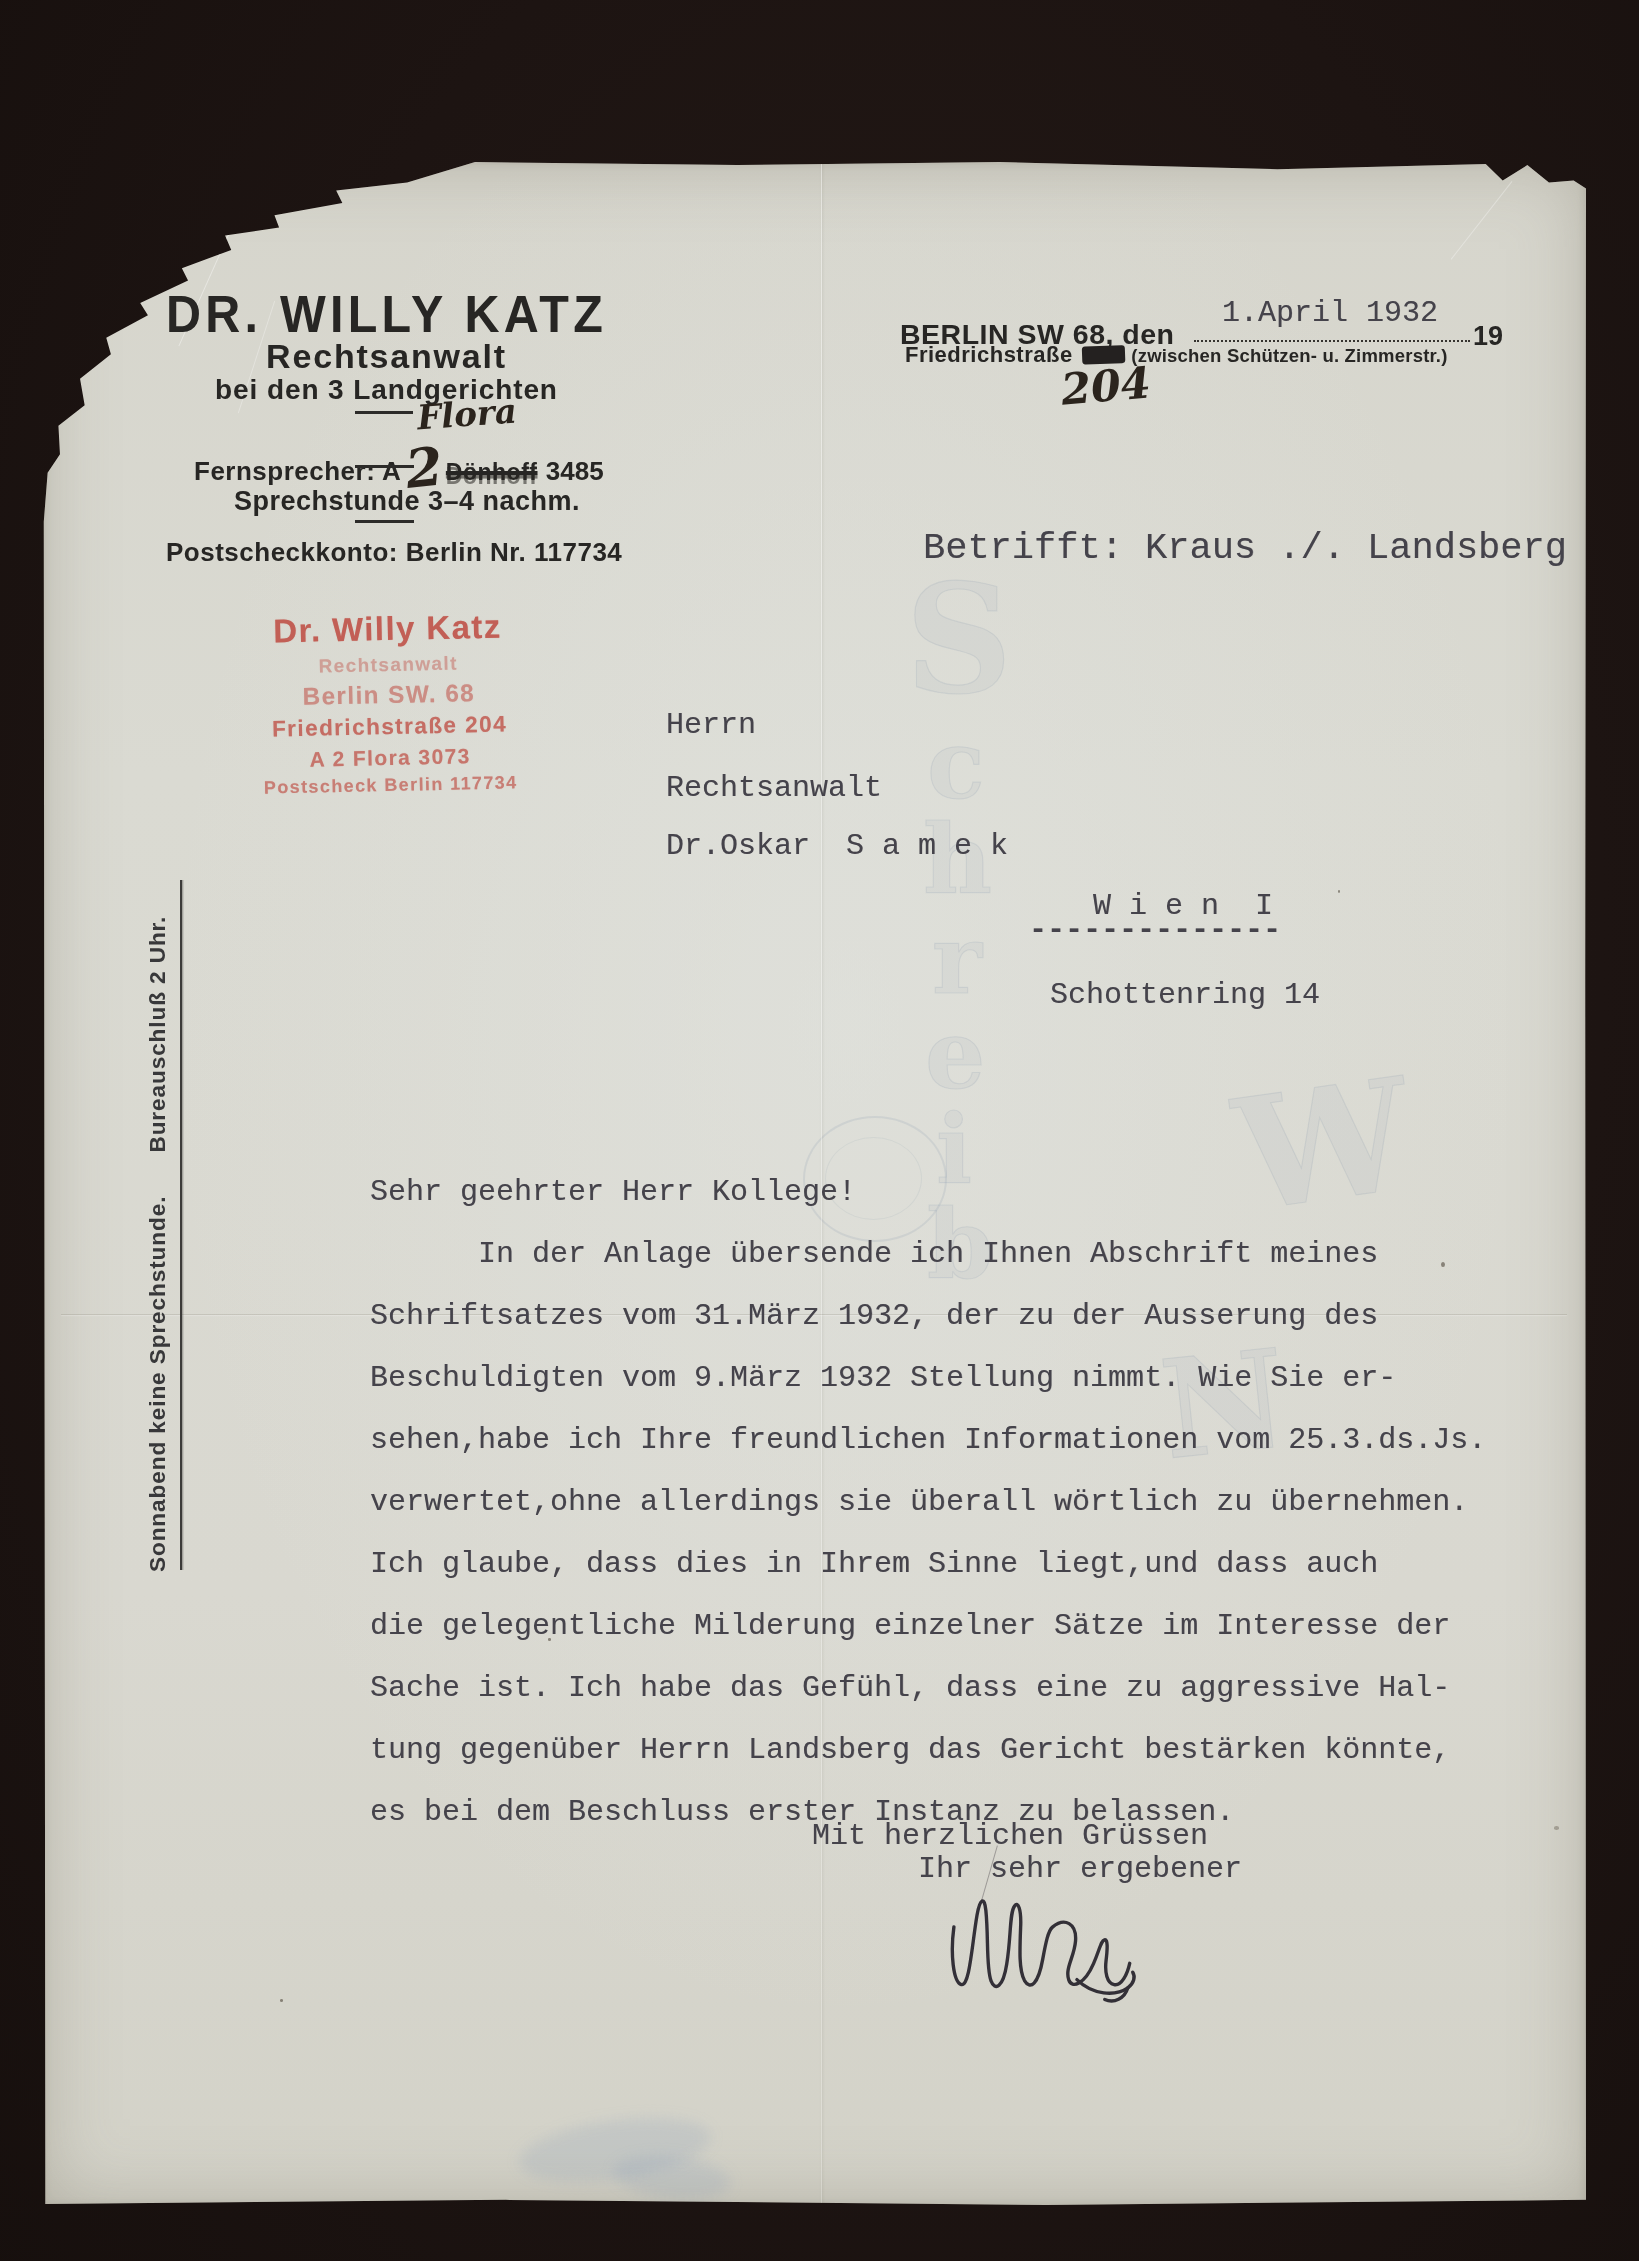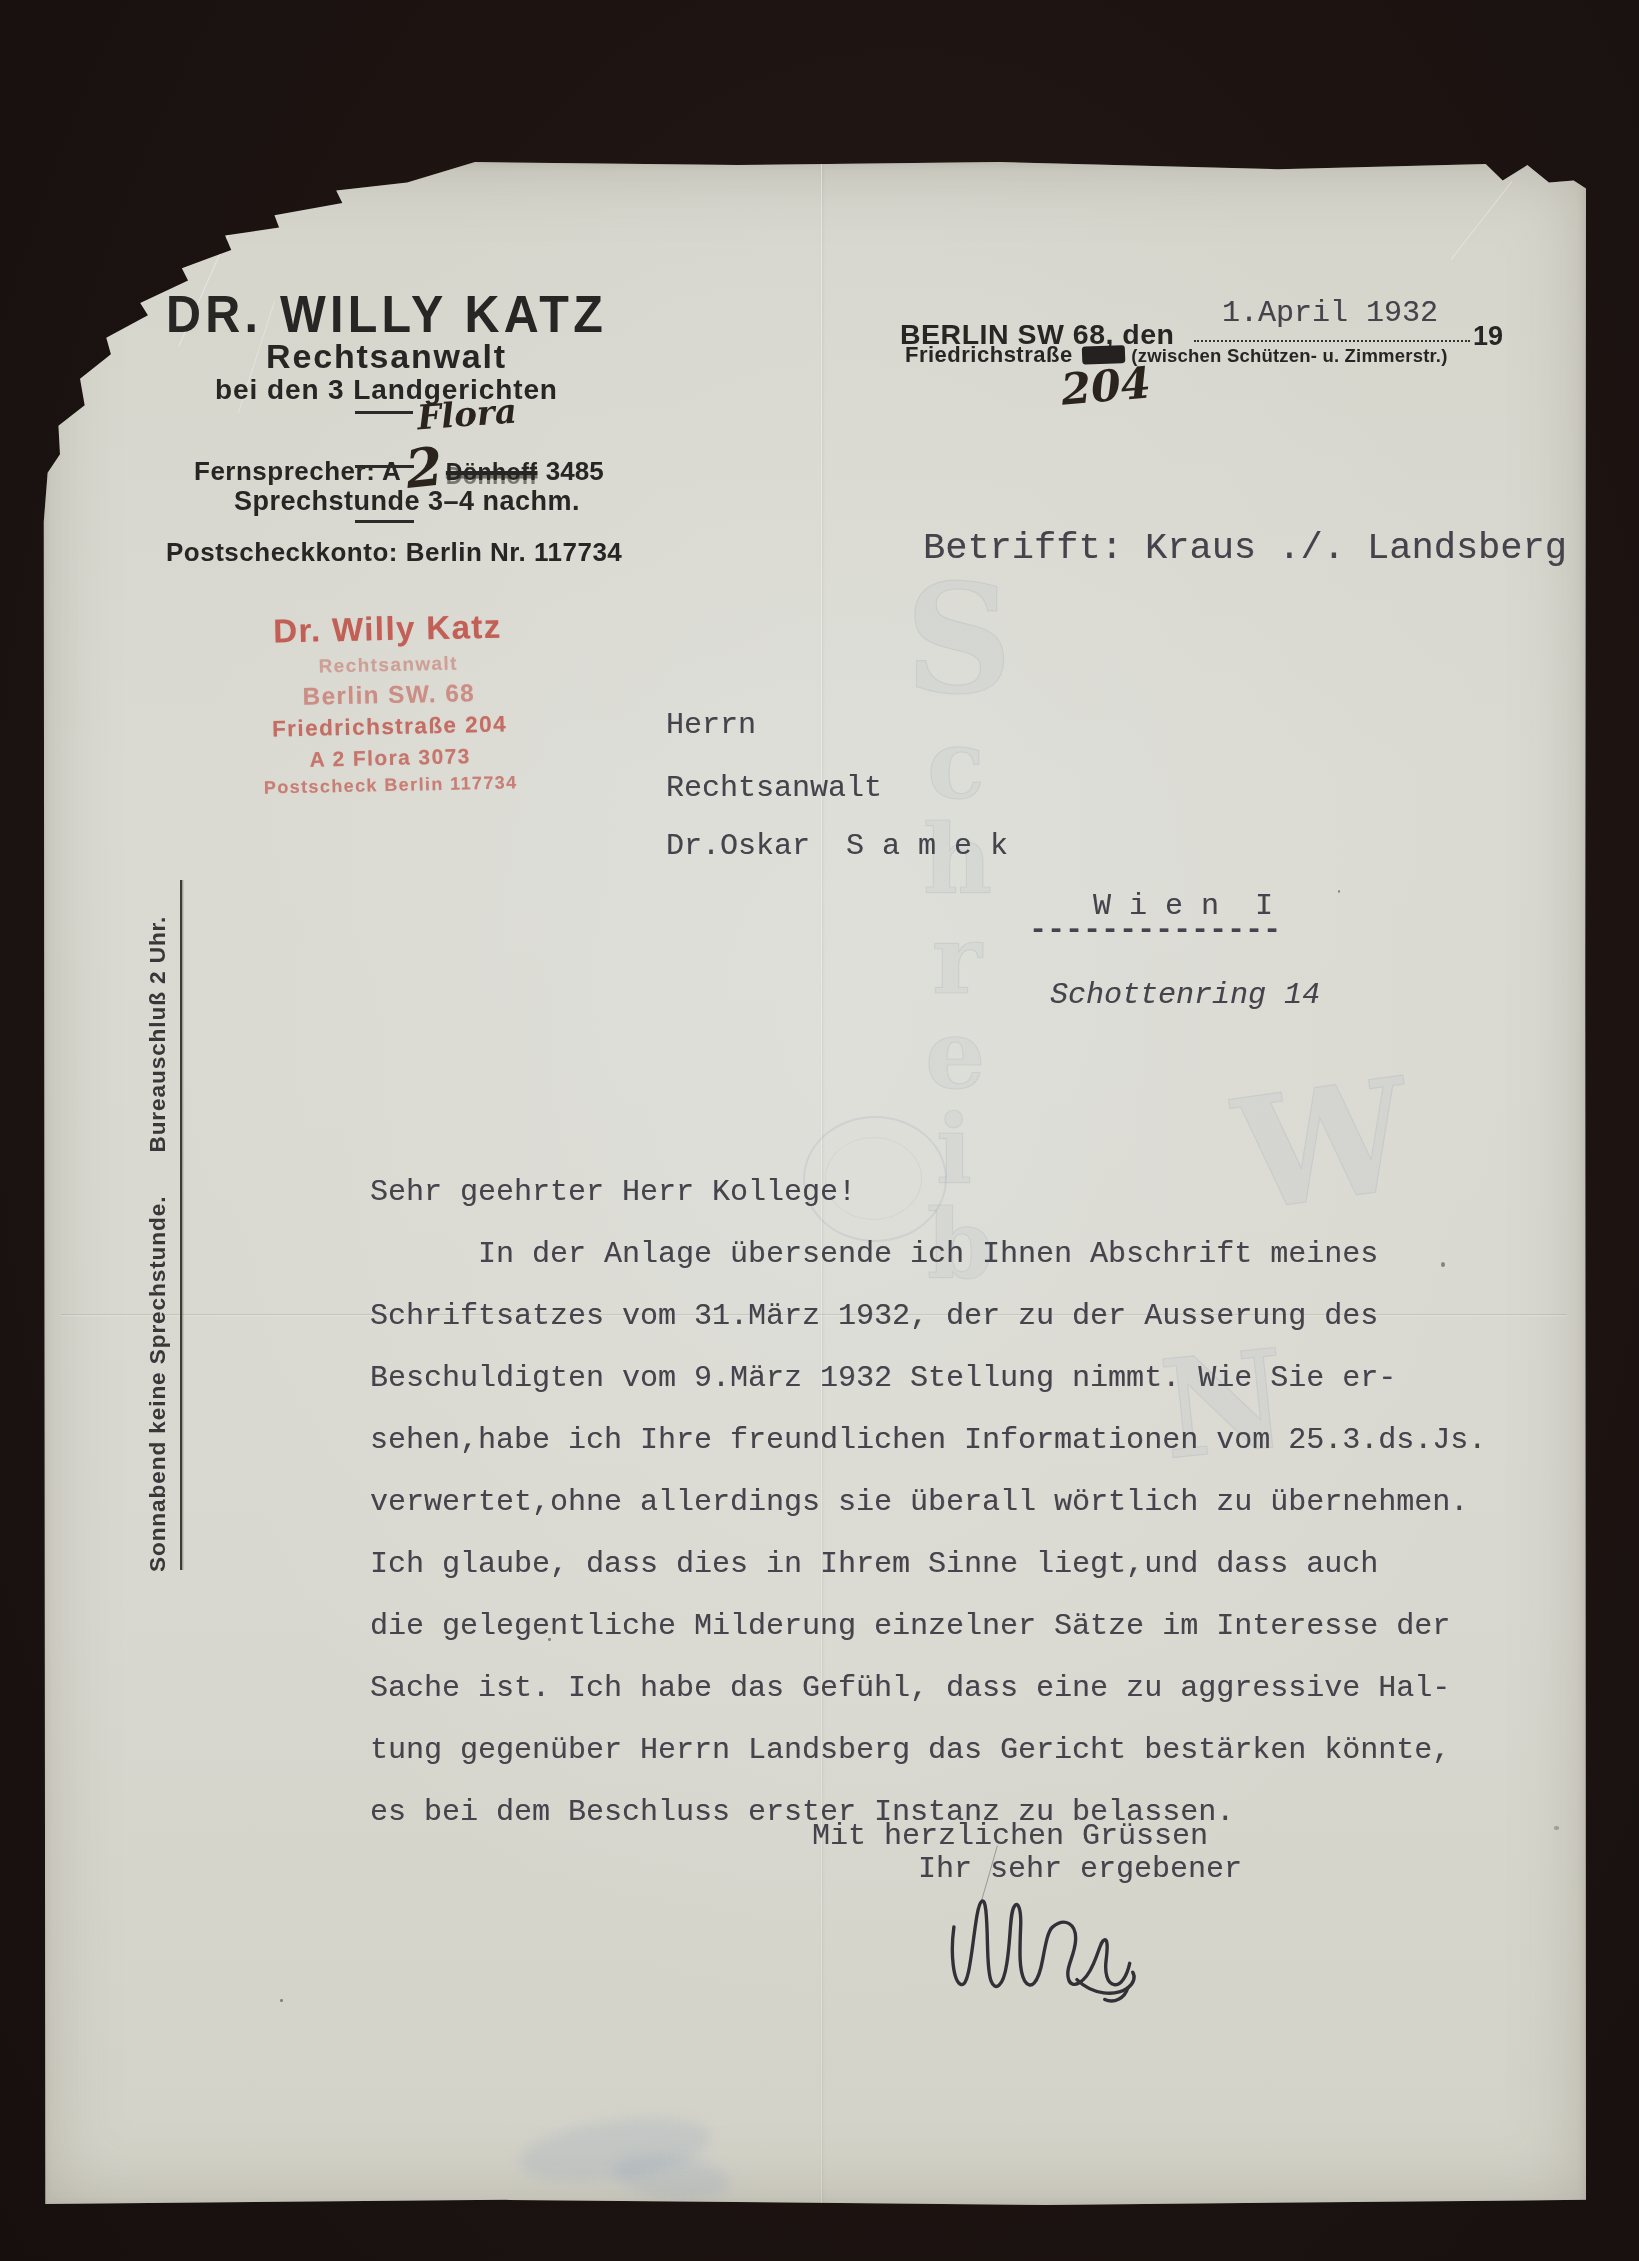--- a/index.html
+++ b/index.html
@@ -94,21 +94,21 @@
     <div class="abs mono" style="left:880px;top:365px;font-size:37px;">Betrifft: Kraus ./. Landsberg</div>
 
     <div class="abs sans-b" style="left:102px;top:1410px;width:696px;font-size:22.6px;letter-spacing:0.9px;color:#38383a;transform:rotate(-90deg);transform-origin:0 0;white-space:pre;">Sonnabend keine Sprechstunde.      Bureauschluß 2 Uhr.</div>
     <div class="abs" style="left:137px;top:718px;width:1.8px;height:690px;background:#3c3b39;box-shadow:1.4px 0 0 rgba(60,59,57,.35);"></div>
 
     <div class="abs mono" style="left:623px;top:546px;font-size:30px;">Herrn</div>
     <div class="abs mono" style="left:623px;top:609px;font-size:30px;">Rechtsanwalt</div>
     <div class="abs mono" style="left:623px;top:667px;font-size:30px;">Dr.Oskar  S a m e k</div>
     <div class="abs mono" style="left:1002px;top:727px;font-size:30px;margin-left:48px;">W i e n  I</div>
     <div class="abs mono" style="left:986px;top:751px;font-size:30px;font-weight:bold;letter-spacing:0;">--------------</div>
-    <div class="abs mono" style="left:1007px;top:816px;font-size:30px;font-style:italic;">Schottenring 14</div>
+    <div class="abs mono" style="left:1007px;top:816px;font-size:30px;">Schottenring 14</div>
 
     <div class="abs" style="left:327px;top:999px;width:1176px;">
       <div class="mono" style="font-size:30px;line-height:62px;">Sehr geehrter Herr Kollege!</div>
       <div class="mono" style="font-size:30px;line-height:62px;">      In der Anlage übersende ich Ihnen Abschrift meines</div>
       <div class="mono" style="font-size:30px;line-height:62px;">Schriftsatzes vom 31.März 1932, der zu der Ausserung des</div>
       <div class="mono" style="font-size:30px;line-height:62px;">Beschuldigten vom 9.März 1932 Stellung nimmt. Wie Sie er-</div>
       <div class="mono" style="font-size:30px;line-height:62px;">sehen,habe ich Ihre freundlichen Informationen vom 25.3.ds.Js.</div>
       <div class="mono" style="font-size:30px;line-height:62px;">verwertet,ohne allerdings sie überall wörtlich zu übernehmen.</div>
       <div class="mono" style="font-size:30px;line-height:62px;">Ich glaube, dass dies in Ihrem Sinne liegt,und dass auch</div>
       <div class="mono" style="font-size:30px;line-height:62px;">die gelegentliche Milderung einzelner Sätze im Interesse der</div>

